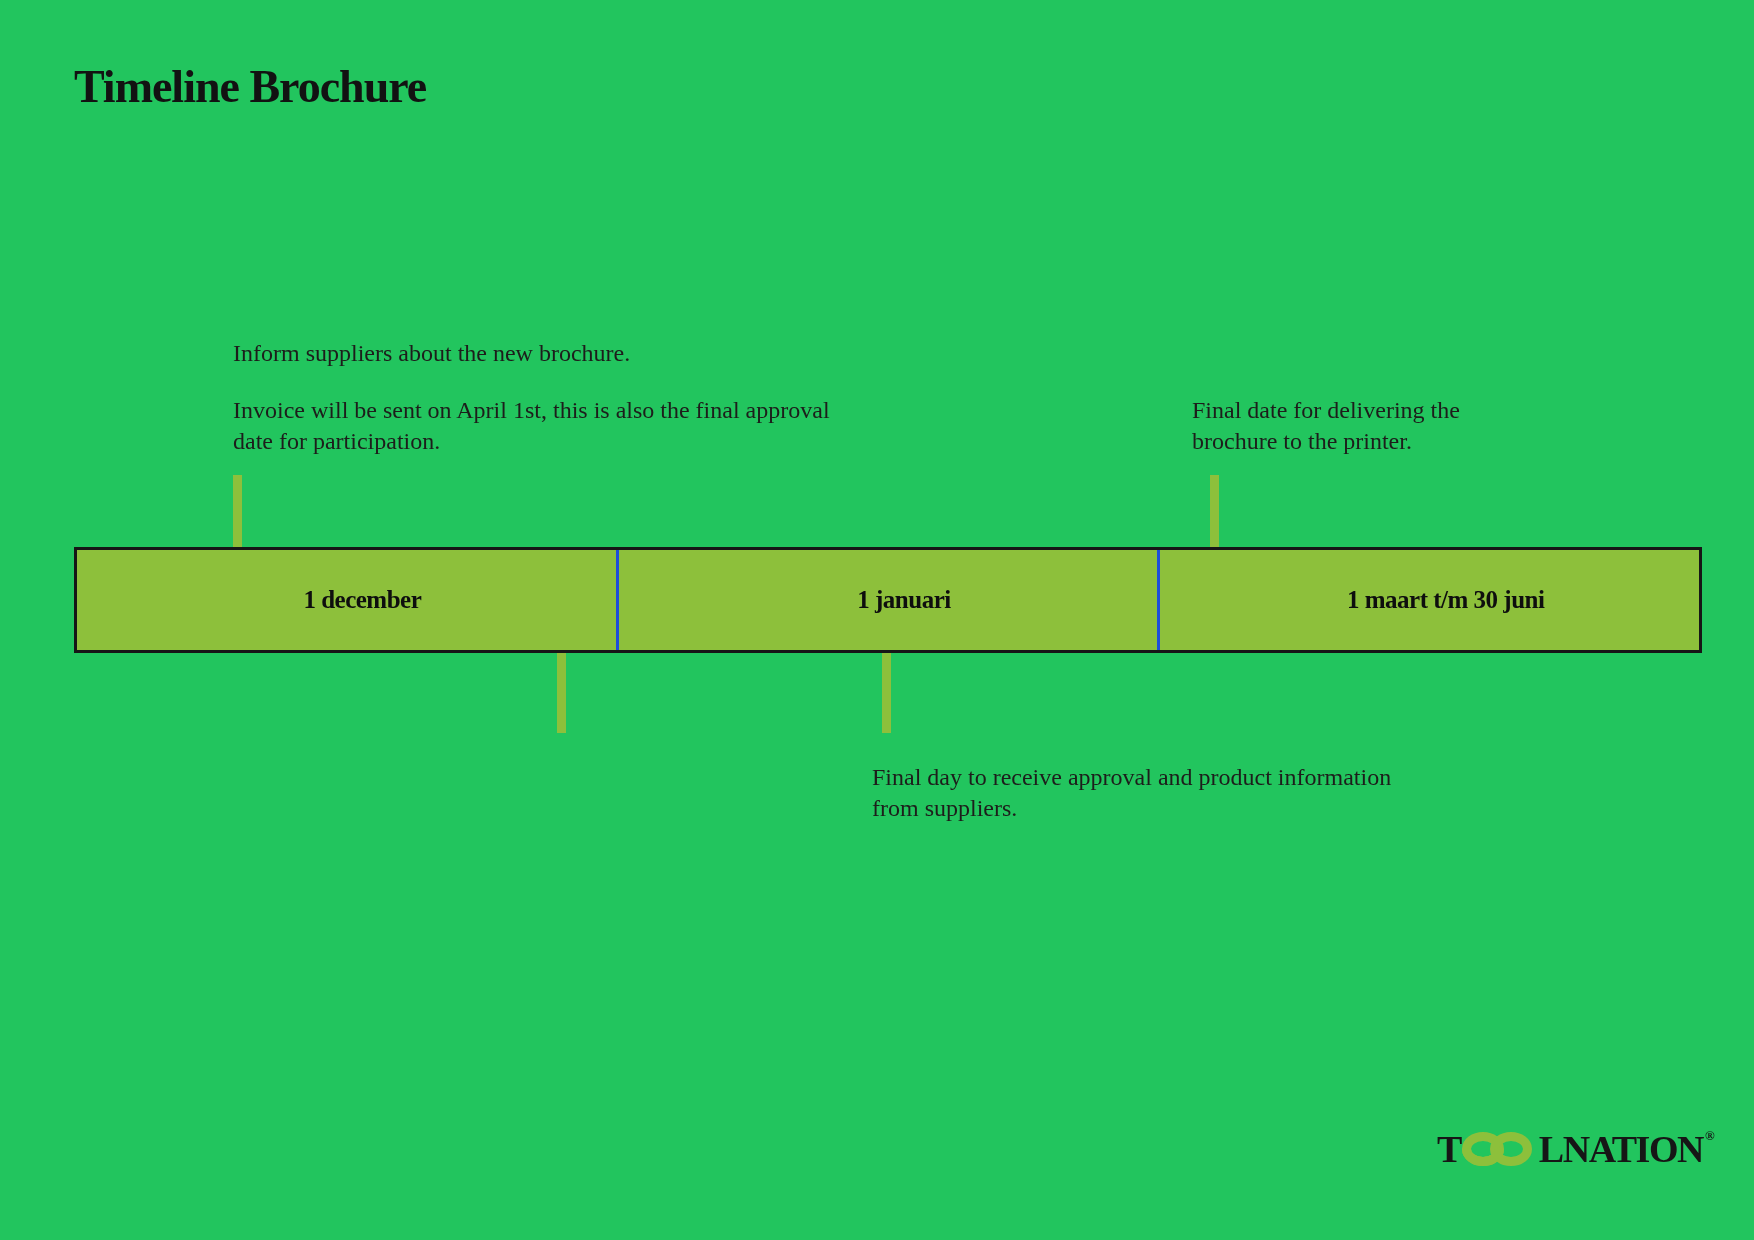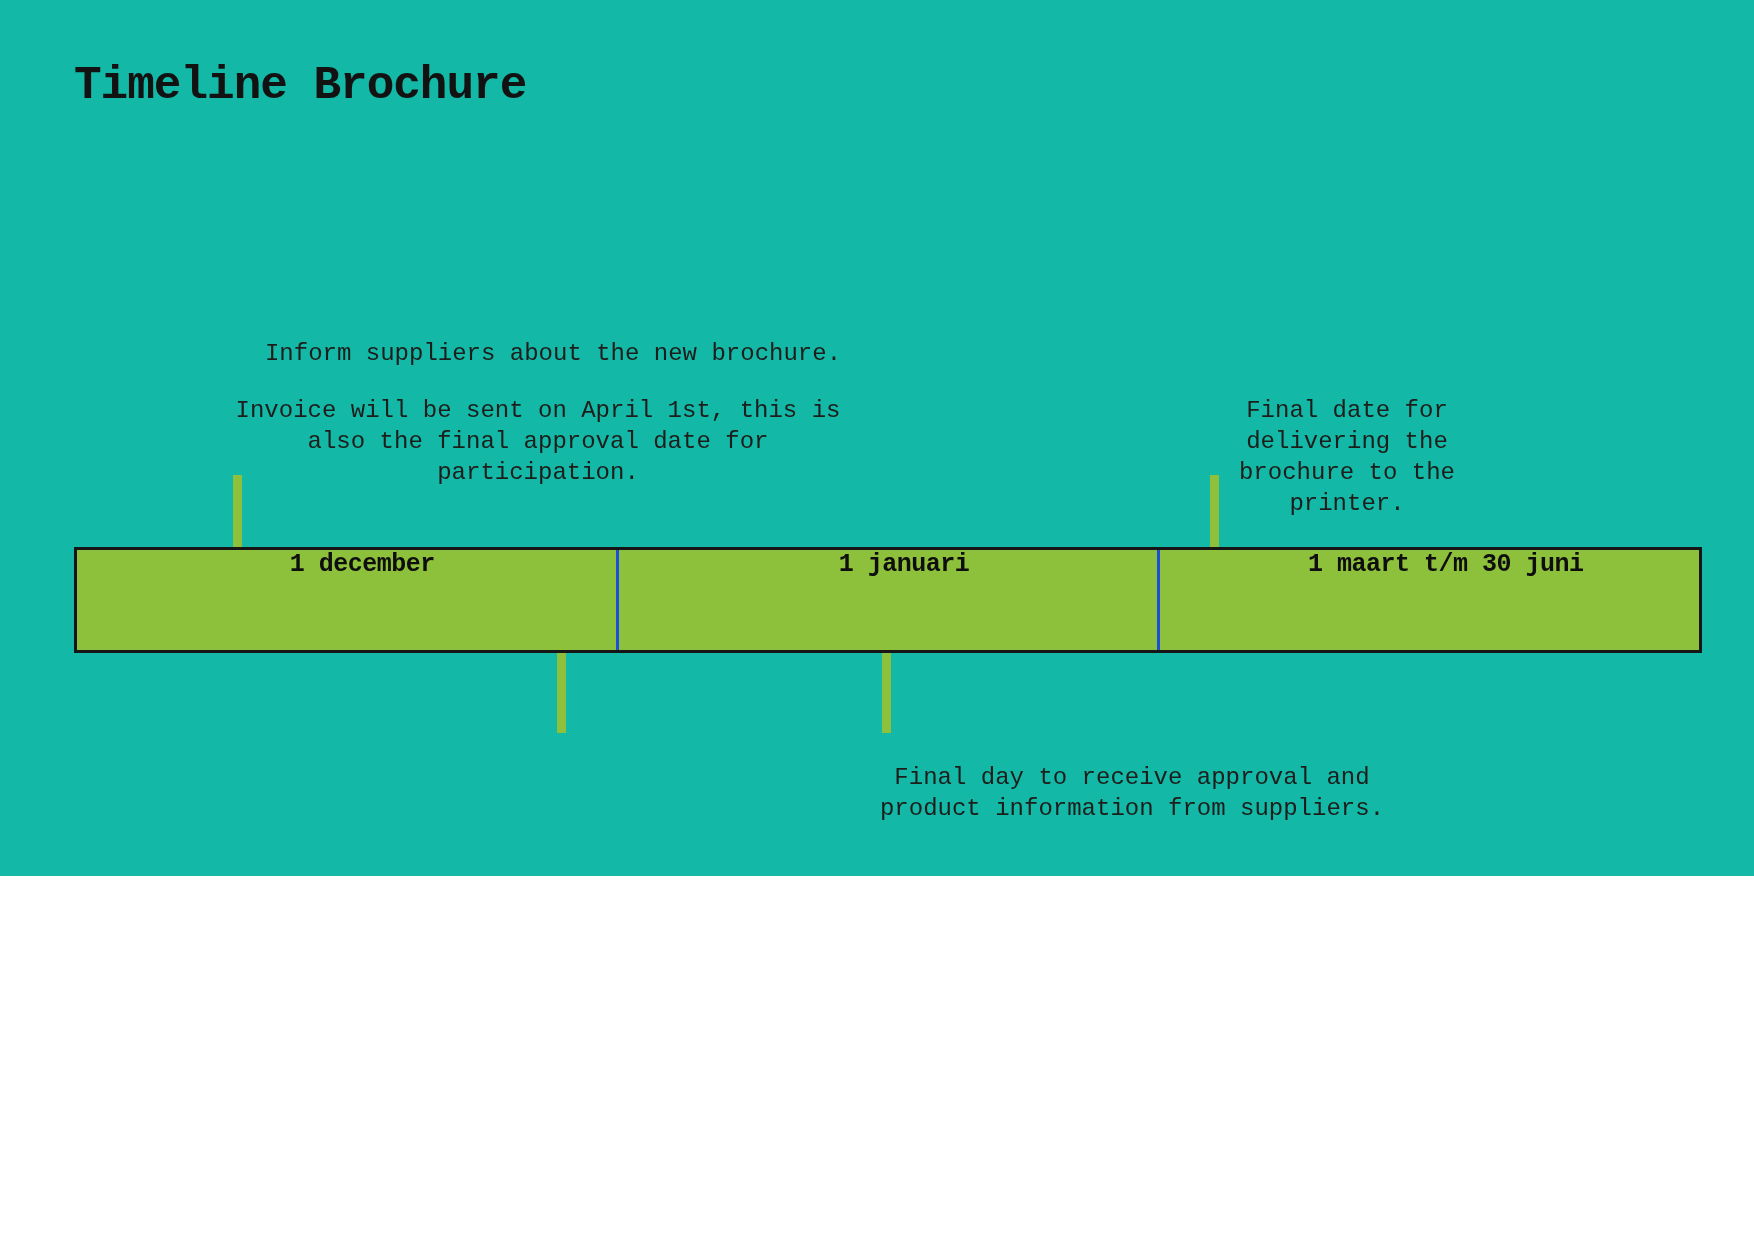--- a/index.html
+++ b/index.html
@@ -1,40 +1,39 @@
 <!DOCTYPE html>
 <html><head>
 <meta charset="utf-8">
 <style>
   html, body { margin: 0; padding: 0; background: #ffffff; }
   #page {
     position: relative;
     width: 1754px;
-    height: 876px;
-    background: #14b8a6;
-    font-family: Liberation Mono, monospace;
+    height: 1240px;
+    background: #22c55e;
+    font-family: Liberation Serif, serif;
     color: #1d1d1b;
     overflow: hidden;
   }
   .abs { position: absolute; }
 
   #title {
     left: 74px; top: 60px;
     font-size: 46px;
     font-weight: 800;
     letter-spacing: -1px;
     color: #121212;
     margin: 0;
   }
 
   .note {
     font-size: 24px;
     line-height: 31px;
     color: #1d1d1b;
-    text-align: center;
   }
   #note-top-left-1 { left: 233px; top: 338px; width: 640px; }
   #note-top-left-2 { left: 233px; top: 395px; width: 610px; }
   #note-top-right  { left: 1192px; top: 395px; width: 310px; }
   #note-bottom-left {
     left: 92px; top: 762px; width: 478px;
     text-align: right;
   }
   #note-bottom-right { left: 872px; top: 762px; width: 520px; }
 
@@ -51,20 +50,21 @@
     left: 74px; top: 547px;
     width: 1628px; height: 106px;
     box-sizing: border-box;
     background: #8dc03b;
     border: 3px solid #161616;
     display: flex;
   }
   .segment {
     flex: 1 1 0;
     display: flex;
+    align-items: center;
     justify-content: center;
     box-sizing: border-box;
     padding-left: 32px;
   }
   .segment + .segment { border-left: 3px solid #1d4ed8; }
   .segment span {
     font-size: 25px;
     font-weight: 700;
     letter-spacing: -0.5px;
     color: #0e0e0e;

